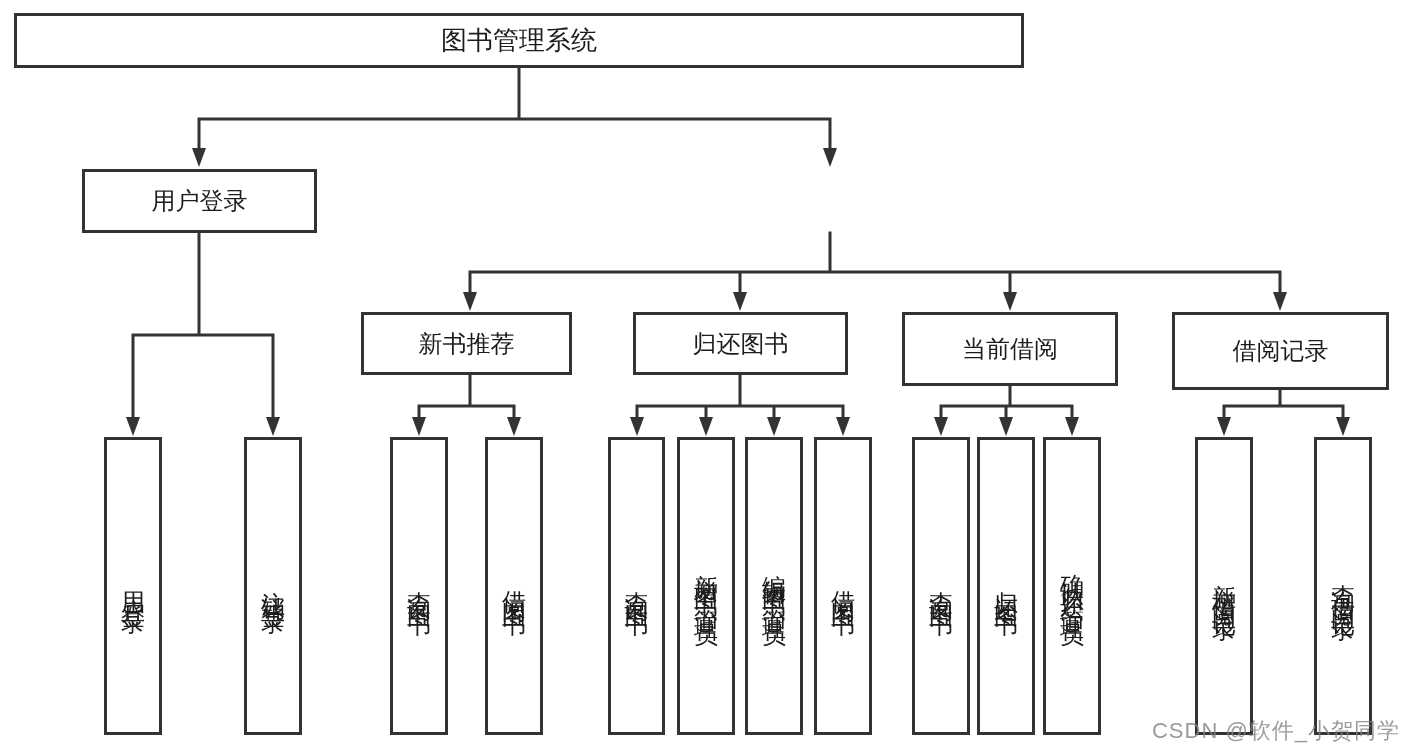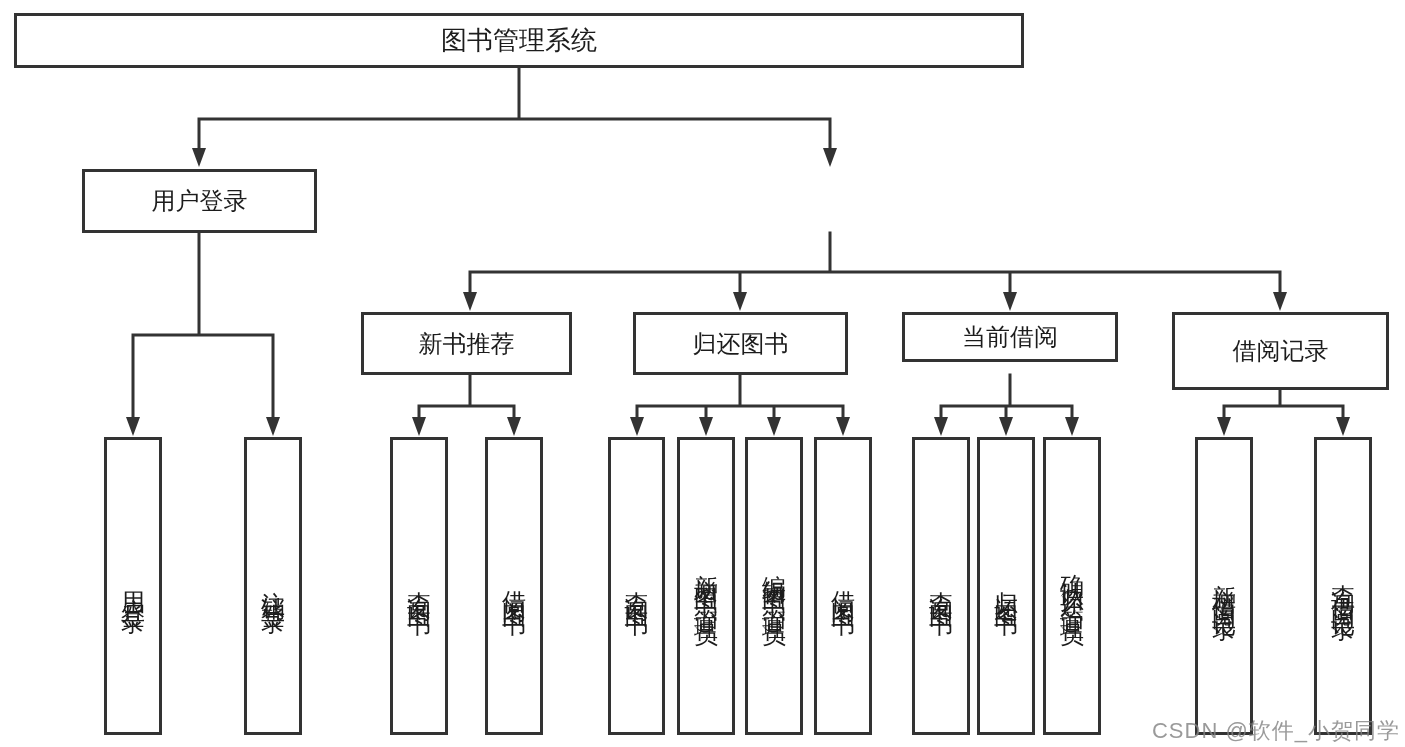--- a/index.html
+++ b/index.html
@@ -88,21 +88,21 @@
       M1217,417 L1231,417 L1224,436 Z  M1336,417 L1350,417 L1343,436 Z
     "></path>
   </svg>
 
   <div class="box title" style="left:14px; top:13px; width:1010px; height:55px;">图书管理系统</div>
 
   <div class="box" style="left:82px; top:169px; width:235px; height:64px;">用户登录</div>
 
   <div class="box" style="left:361px; top:312px; width:211px; height:63px;">新书推荐</div>
   <div class="box" style="left:633px; top:312px; width:215px; height:63px;">归还图书</div>
-  <div class="box" style="left:902px; top:312px; width:216px; height:50px;">当前借阅</div>
+  <div class="box" style="left:902px; top:312px; width:216px; height:74px;">当前借阅</div>
   <div class="box" style="left:1172px; top:312px; width:217px; height:78px;">借阅记录</div>
 
   <div class="box v" style="left:104px; top:437px; width:58px; height:298px;">用户登录</div>
   <div class="box v" style="left:244px; top:437px; width:58px; height:298px;">注销登录</div>
 
   <div class="box v" style="left:390px; top:437px; width:58px; height:298px;">查询图书</div>
   <div class="box v" style="left:485px; top:437px; width:58px; height:298px;">借阅图书</div>
 
   <div class="box v" style="left:608px; top:437px; width:57px; height:298px;">查询图书</div>
   <div class="box v" style="left:677px; top:437px; width:58px; height:298px;">新增图书（管理员）</div>

